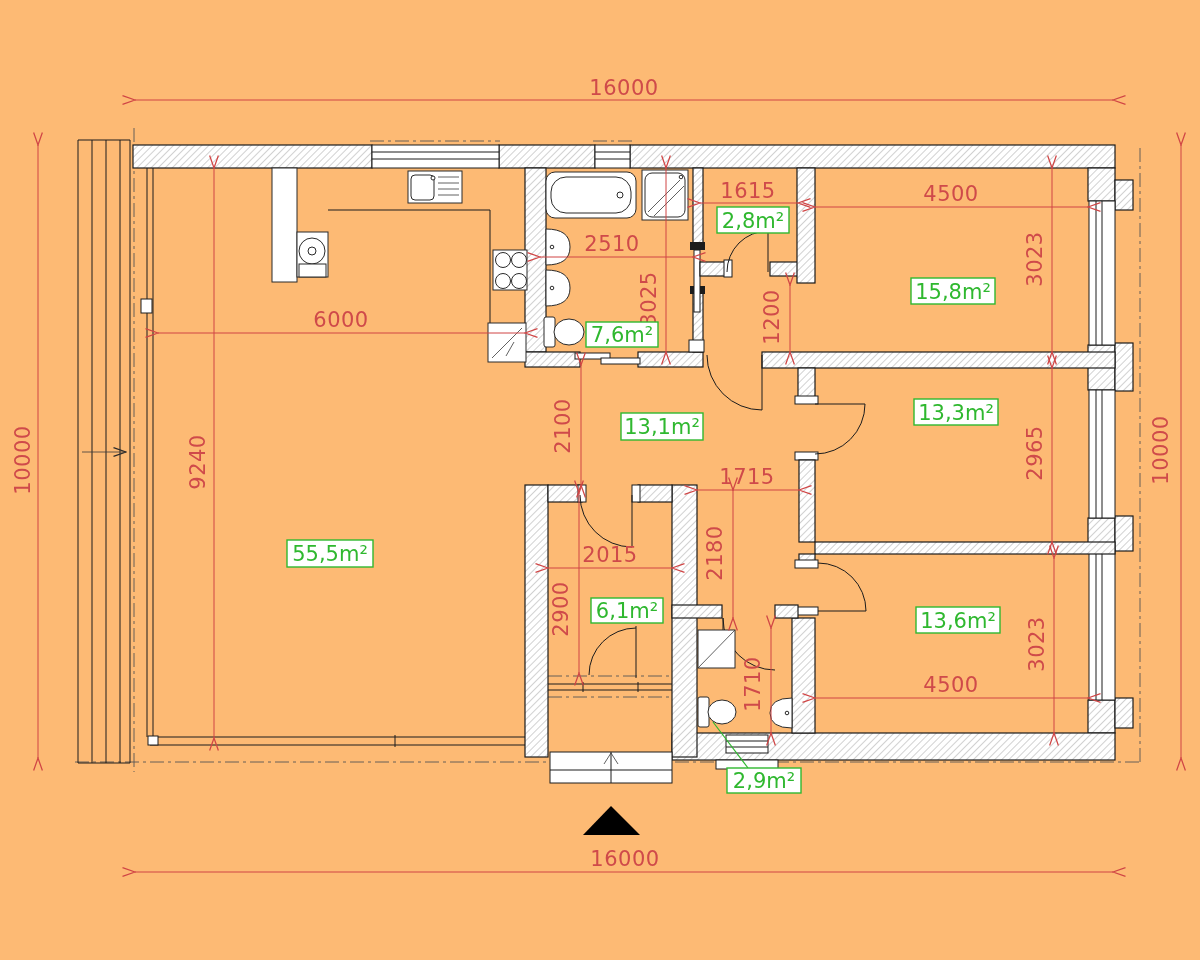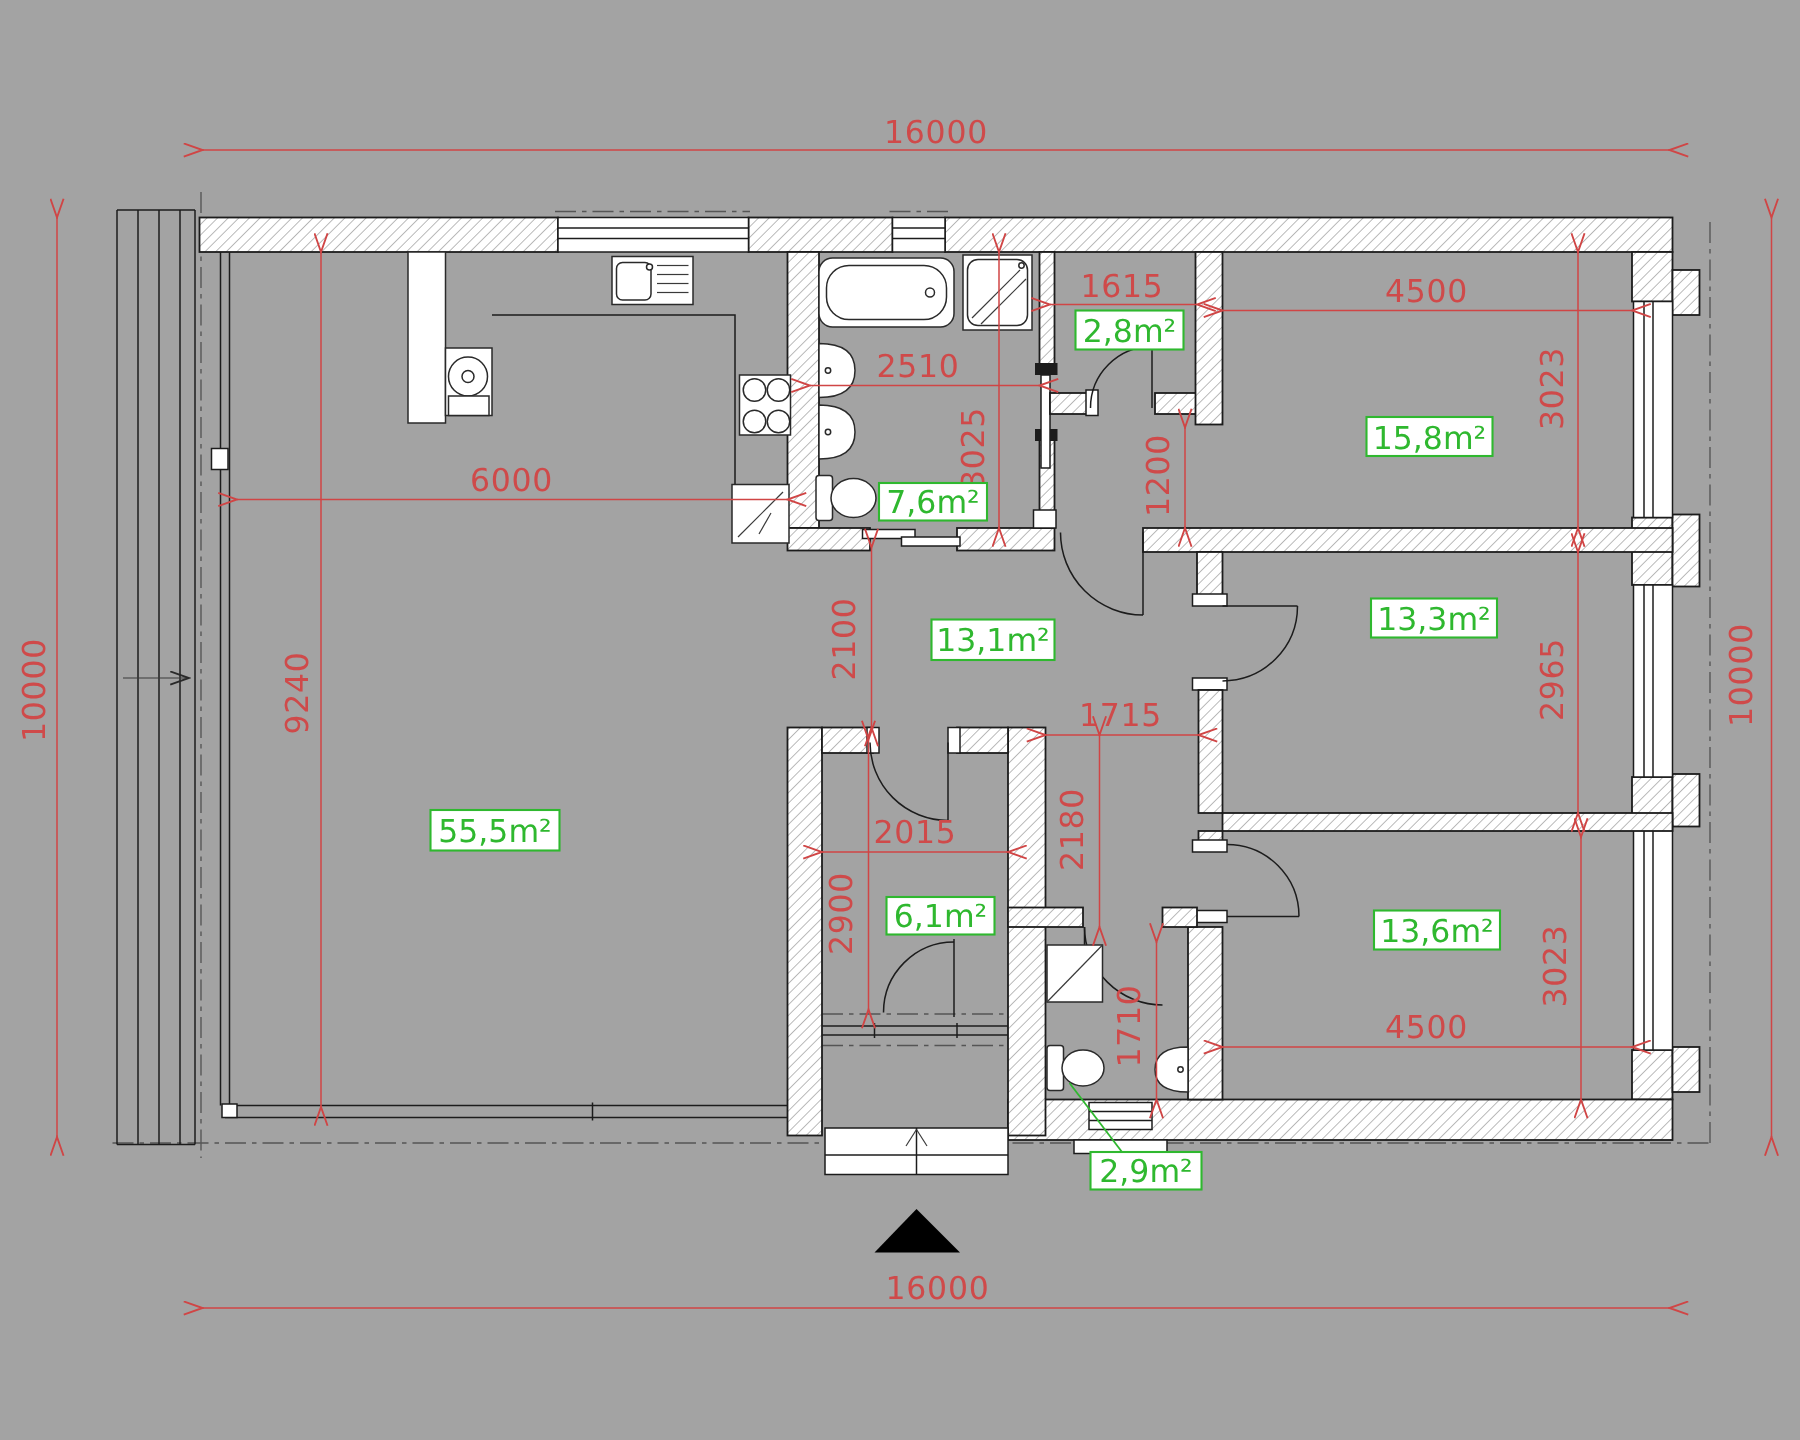--- a/index.html
+++ b/index.html
@@ -1,16 +1,16 @@
 <!DOCTYPE html>
 <html><head>
 <meta charset="utf-8">
 <style>
   html,body{margin:0;padding:0;background:#ffffff;}
-  .page{position:relative;width:1200px;height:960px;background:#a3a3a3;overflow:hidden;
+  .page{position:relative;width:1200px;height:960px;background:#fdba74;overflow:hidden;
         font-family:"DejaVu Sans",sans-serif;}
   svg{display:block}
   .wall{fill:url(#hatch);stroke:#1c1c1c;stroke-width:1.2;}
   .thin{stroke:#1c1c1c;stroke-width:1;fill:none;}
   .thin2{stroke:#3a3a3a;stroke-width:0.8;fill:none;}
   .whitebox{fill:#ffffff;stroke:#1c1c1c;stroke-width:1;}
   .fix{fill:#ffffff;stroke:#2a2a2a;stroke-width:1;}
   .cl{stroke:#555;stroke-width:0.9;fill:none;stroke-dasharray:14 4 3 4;}
   .dim{stroke:#d04545;stroke-width:1;fill:none;}
   .dimtxt{fill:#cf4a4a;font-size:21px;letter-spacing:0.5px;}

